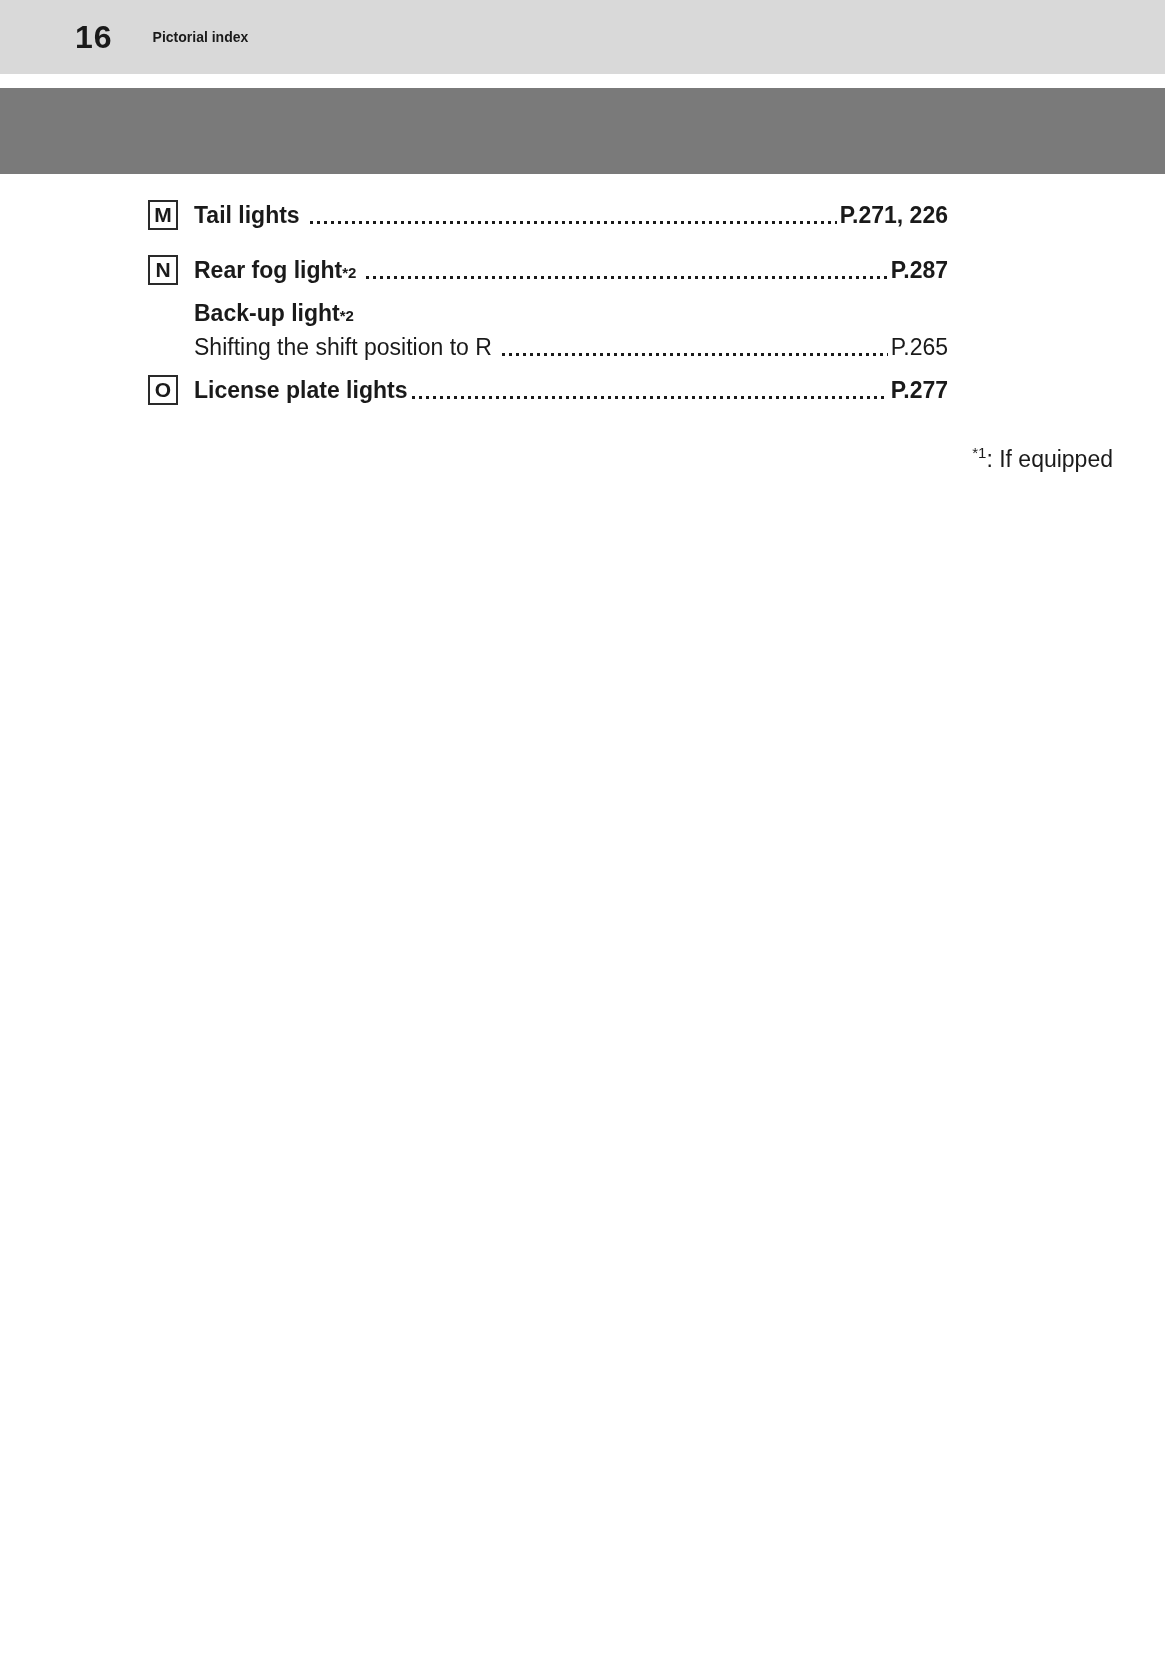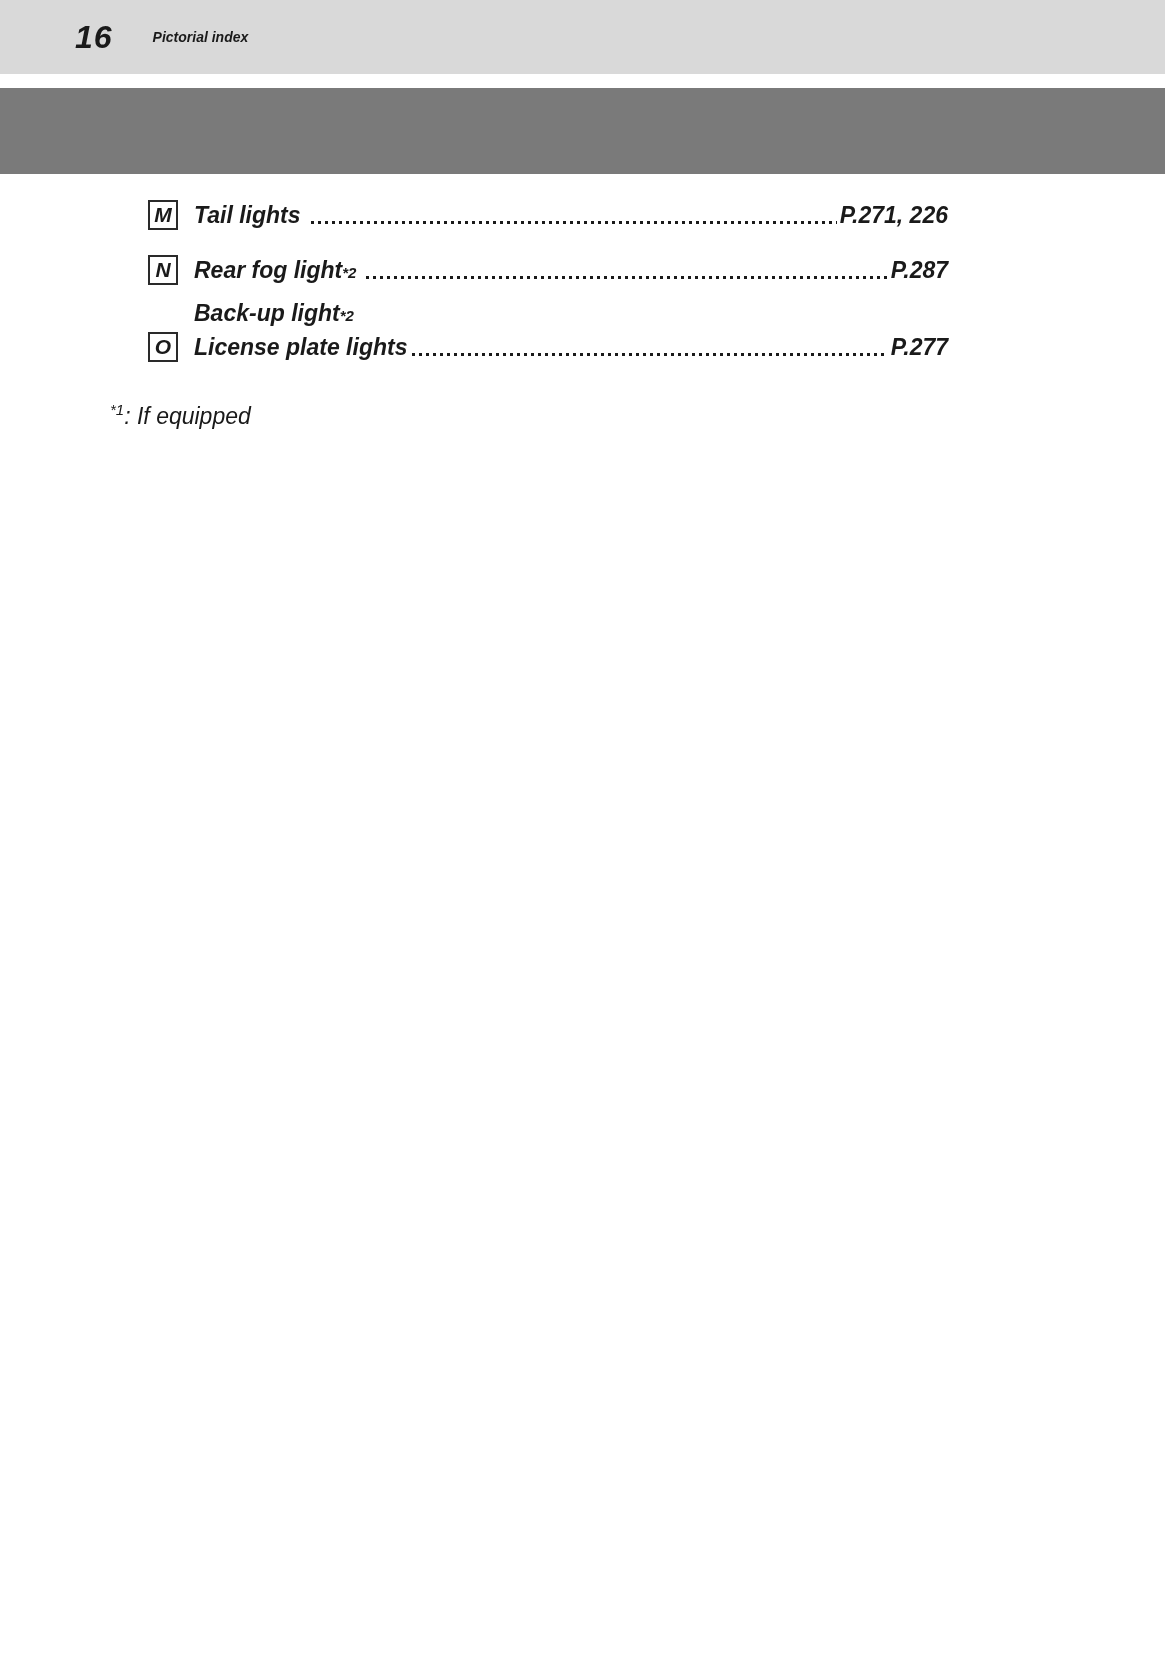--- a/index.html
+++ b/index.html
@@ -8,21 +8,20 @@
     background: #ffffff;
     font-family: "Liberation Sans", "DejaVu Sans", sans-serif;
     color: #1a1a1a;
   }
   .page {
     position: relative;
     width: 1165px;
     height: 1653px;
     background: #ffffff;
     overflow: hidden;
-    font-style: italic;
   }
   
   .header-bar {
     height: 74px;
     background: #d9d9d9;
     display: flex;
     align-items: center;
   }
   .page-num {
     font-size: 32px;
@@ -91,21 +90,22 @@
     align-self: stretch;
     background-image: radial-gradient(circle, #1a1a1a 1.7px, transparent 1.9px);
     background-size: 7px 5px;
     background-repeat: repeat-x;
     background-position: left calc(100% - 7px);
   }
   .leader.gap-before { margin-left: 8px; }
   .pageref { white-space: nowrap; }
   
   .footnotes {
-    padding: 14px 84px 0 110px;
+    padding: 14px 52px 0 110px;
+    text-align: right;
   }
   .footnote {
     font-size: 23px;
     line-height: 34px;
     margin-bottom: 7px;
   }
   .footnote sup.fn { font-weight: normal; font-size: 15px; }
 </style>
 </head>
 <body>
@@ -137,20 +137,26 @@
       <span class="leader gap-before"></span>
       <span class="pageref bold">P.287</span>
     </div>
 
     <div class="row tighter">
       <span class="marker empty"></span>
       <span class="label bold">Back-up light</span>
         <sup class="fn">*2</sup>
     </div>
 
+    <div class="row tight">
+      <span class="marker empty"></span>
+      <span class="label">Shifting the shift position to R</span>
+      <span class="leader gap-before"></span>
+      <span class="pageref">P.265</span>
+    </div>
 
     <div class="row">
       <span class="marker">O</span>
       <span class="label bold">License plate lights</span>
       <span class="leader"></span>
       <span class="pageref bold">P.277</span>
     </div>
 
   </div>
 

